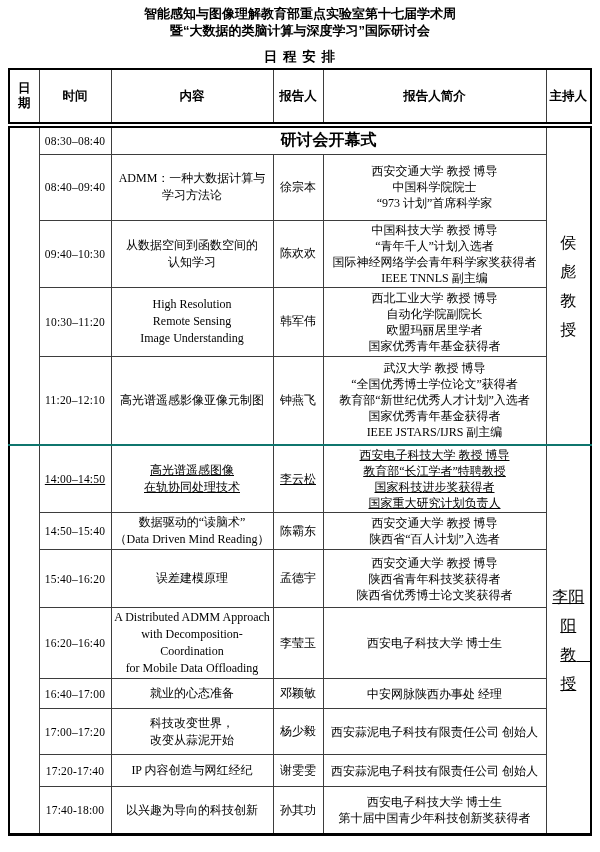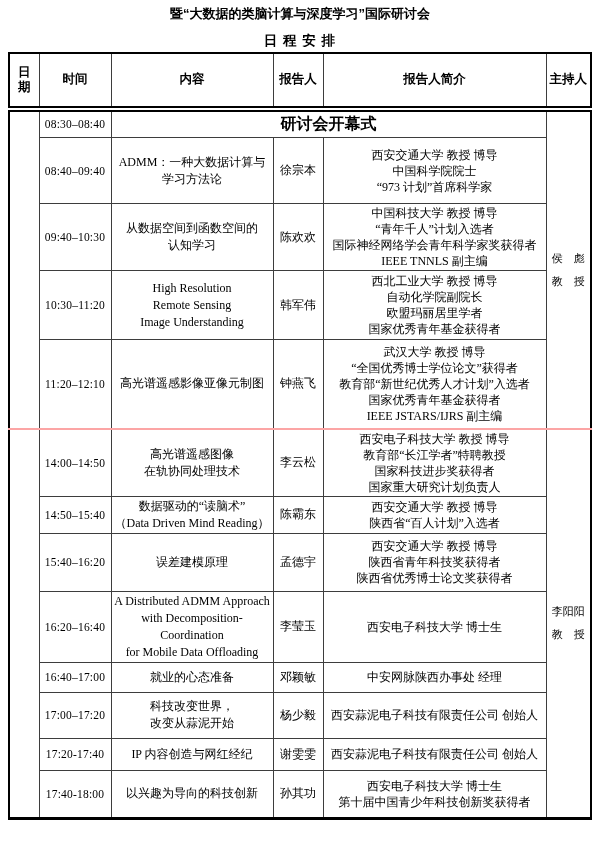--- a/index.html
+++ b/index.html
@@ -29,40 +29,41 @@
     text-align:center; vertical-align:middle;
     white-space:pre-line;
     overflow:hidden;
   }
   thead th {
     font-family:"Liberation Sans","DejaVu Sans",sans-serif;
     font-weight:bold; font-size:12.5px; line-height:15px;
     height:50px;
     border-bottom:6px double #000;
   }
-  tr.section-start td { border-top:2px solid #fca5a5; }
+  tr.section-start td { border-top:2px solid #0f766e;text-decoration:underline; }
 
   .time-cell   { font-size:11.5px; letter-spacing:0.2px; }
   .content-cell{ font-size:12px;  line-height:17px; }
   .speaker-cell{ font-size:12px; }
   .intro-cell  { font-size:12px; line-height:16px; }
   .opening-cell{
     font-family:Liberation Mono, monospace;
     font-weight:bold; font-size:16px;
   }
   .date-cell   { font-weight:bold; font-size:12px; line-height:16px;padding-left:38px; }
   .date-cell .period-block { margin-top:36px; }
-  .host-cell   { font-size:11px; line-height:23px; }
+  .host-cell   { font-size:16px; line-height:29px; }
 </style>
 </head>
 <body>
 
 <div class="page">
 
   <div class="titles">
+    <div class="title-line">智能感知与图像理解教育部重点实验室第十七届学术周</div>
     <div class="title-line">暨“大数据的类脑计算与深度学习”国际研讨会</div>
     <div class="schedule-heading">日 程 安 排</div>
   </div>
 
   <table class="schedule">
     <colgroup>
       <col style="width:30px">
         <col style="width:72px">
         <col style="width:162px">
       <col style="width:50px">

